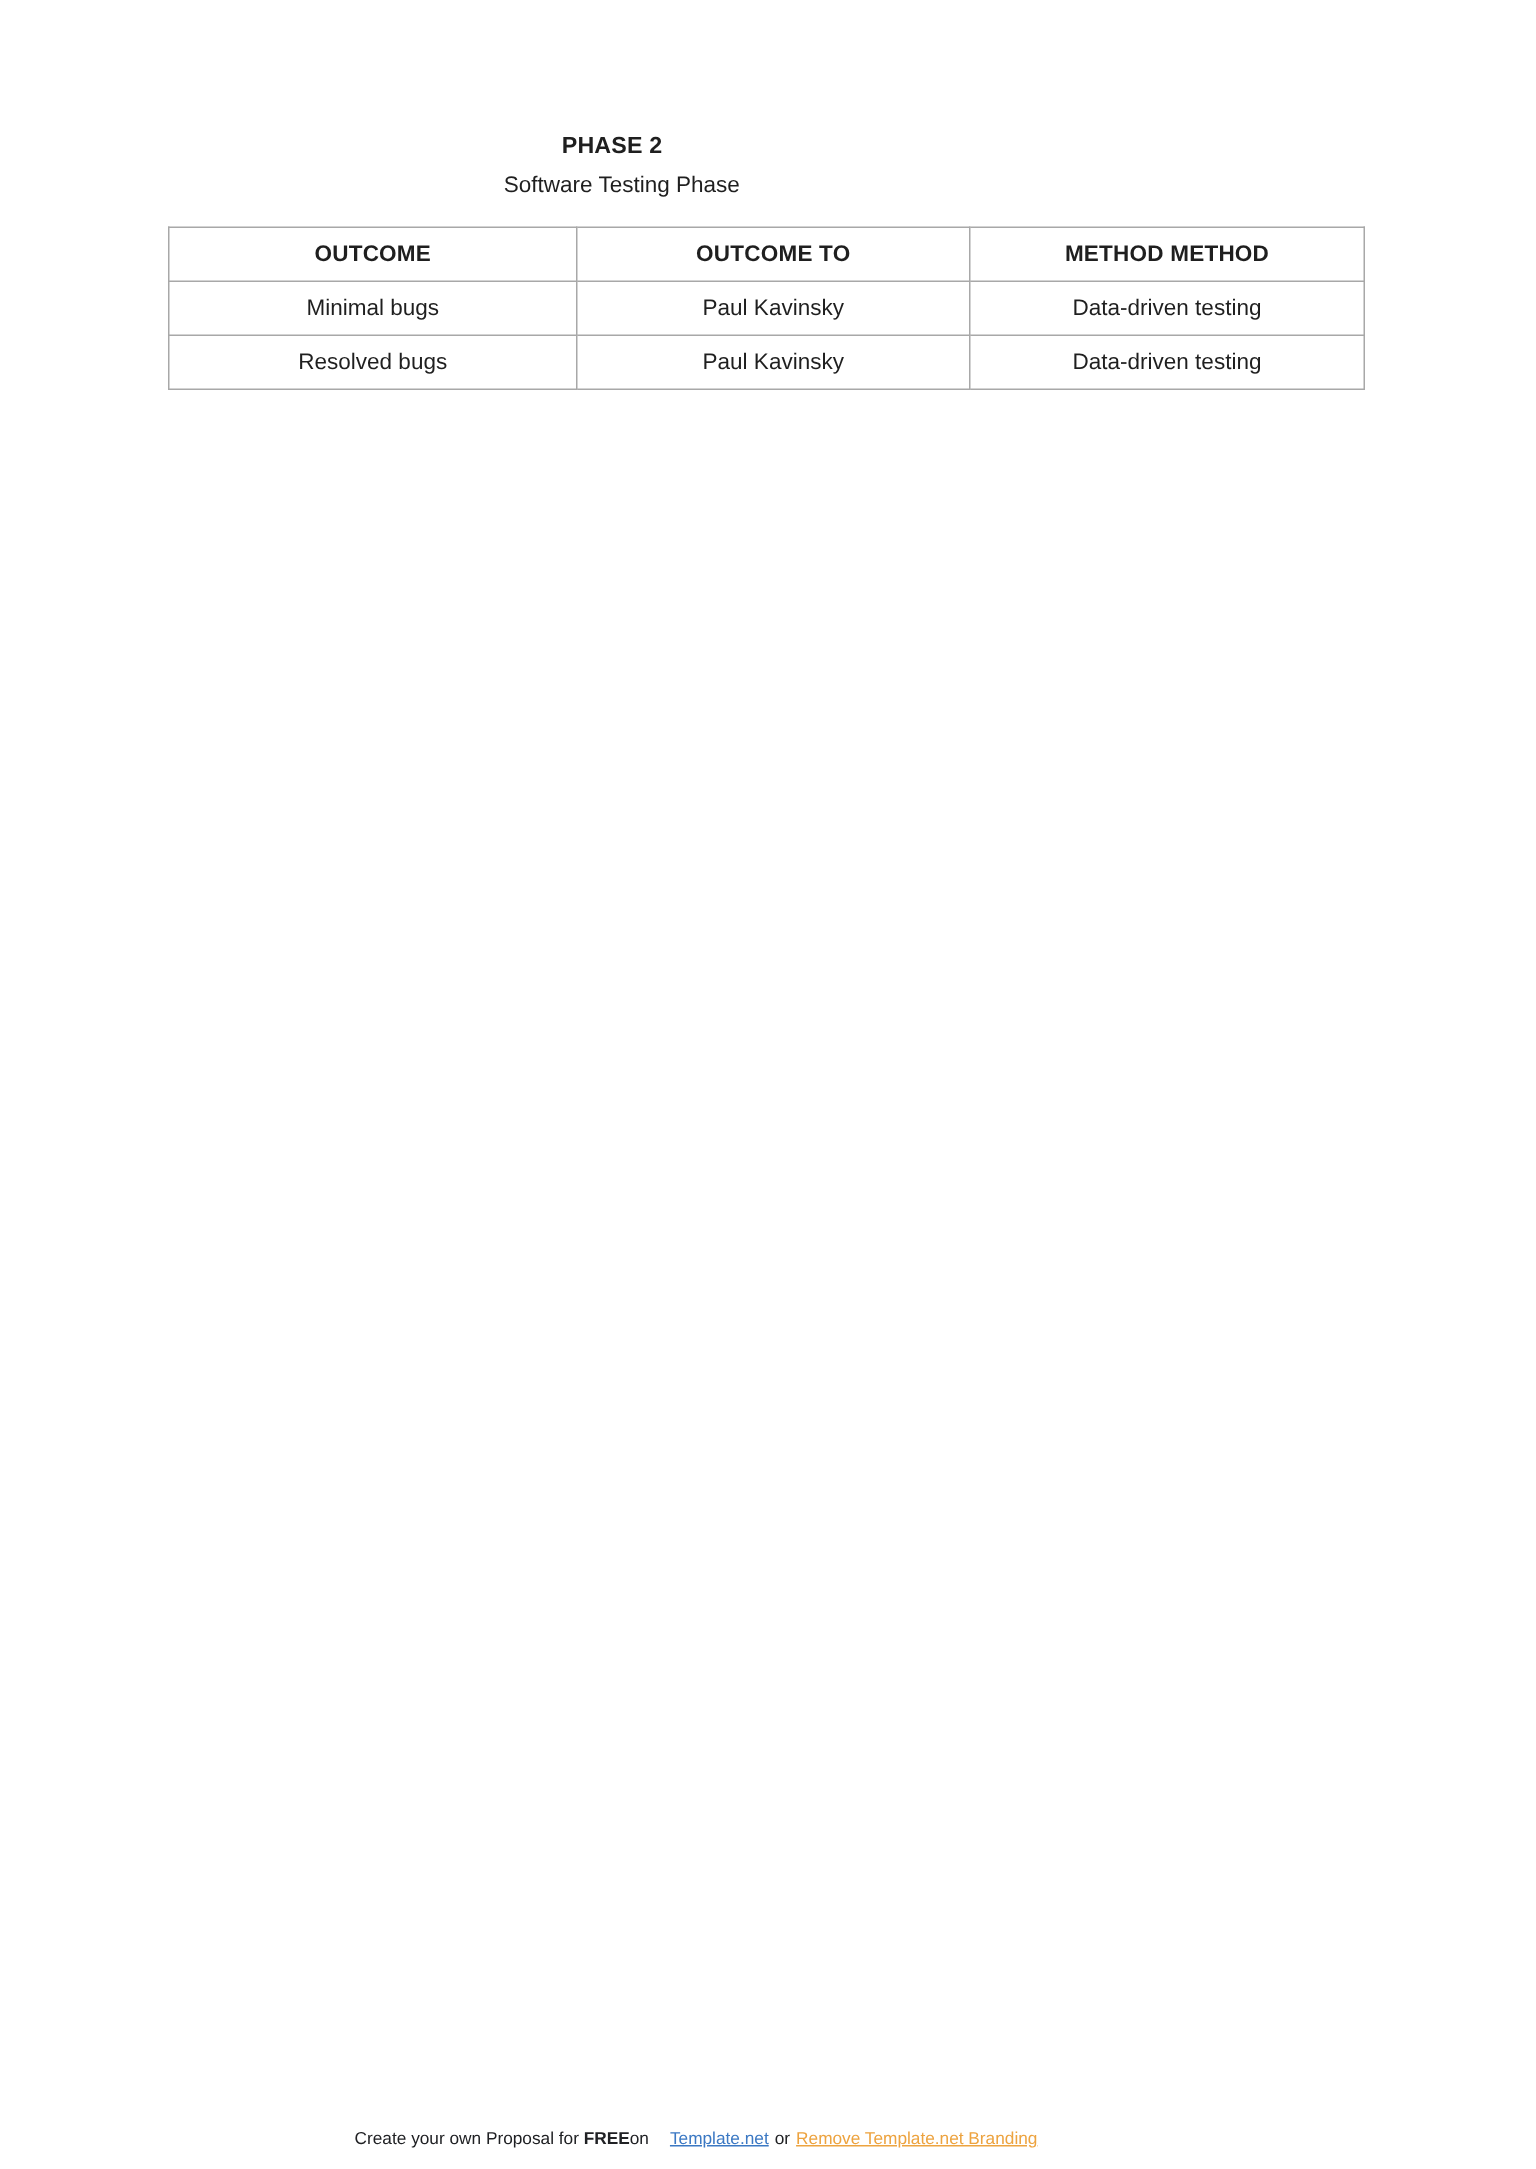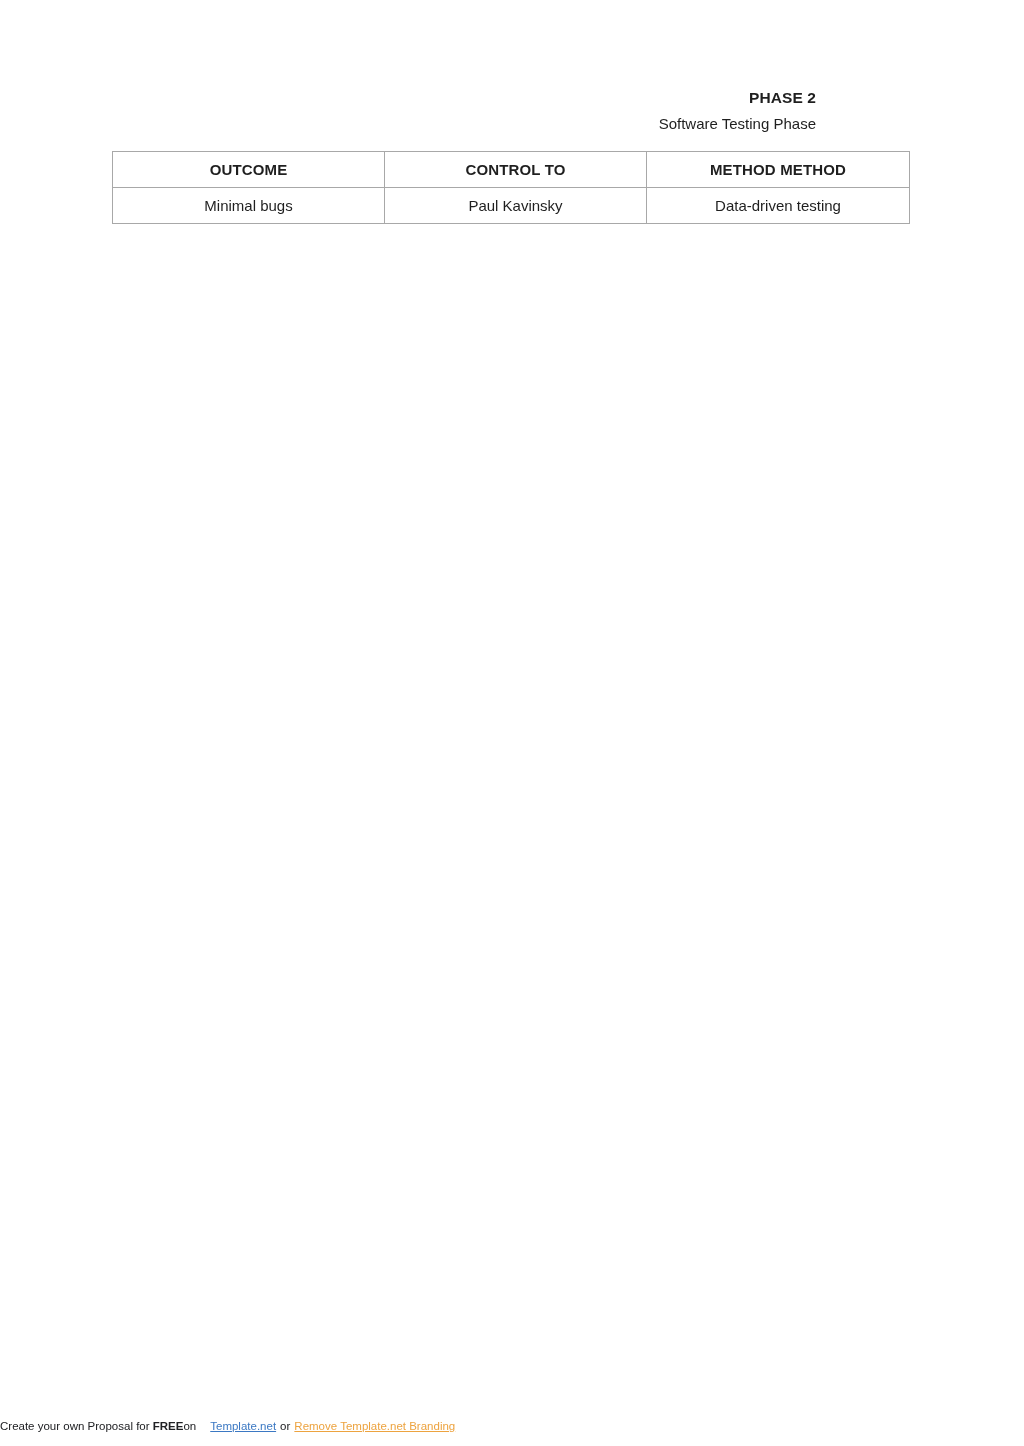--- a/index.html
+++ b/index.html
@@ -24,21 +24,21 @@
     width: 1024px;
     height: 1446px;
   }
 
   
   .title-block {
     position: absolute;
     top: 88px;
     left: 0;
     width: 816px;
-    text-align: right;
+    text-align: center;
   }
 
   .phase-title {
     font-size: 15.5px;
     font-weight: bold;
     letter-spacing: 0.1px;
     color: #1f1f1f;
     line-height: 20px;
     margin: 0;
   }
@@ -86,21 +86,21 @@
     font-weight: normal;
     margin-left: 36px;
   }
 
   
   .footer {
     position: absolute;
     left: 0;
     top: 1419px;
     width: 928px;
-    text-align: left;
+    text-align: center;
     font-size: 11.5px;
     color: #202124;
     line-height: 14px;
     white-space: nowrap;
   }
 
   .footer .free {
     font-weight: bold;
   }
 
@@ -138,27 +138,32 @@
 
   <table class="phase-table">
     <colgroup>
       <col class="c1">
       <col class="c2">
       <col class="c3">
     </colgroup>
     <thead>
       <tr>
         <th>OUTCOME</th>
-        <th>CONTROL TO</th>
+        <th>OUTCOME TO</th>
         <th>METHOD METHOD</th>
       </tr>
     </thead>
     <tbody>
       <tr>
         <td>Minimal bugs</td>
+        <td>Paul Kavinsky</td>
+        <td>Data-driven testing</td>
+      </tr>
+      <tr>
+        <td>Resolved bugs</td>
         <td>Paul Kavinsky</td>
         <td>Data-driven testing</td>
       </tr>
     </tbody>
   </table>
 
   <div class="footer">
     <span>Create your own Proposal for</span>
     <span class="free">FREE</span><span>on</span><span class="sep-space"></span><a href="#" class="link-template">Template.net</a><span class="or-text">or</span><a href="#" class="link-remove">Remove Template.net Branding</a>
   </div>

